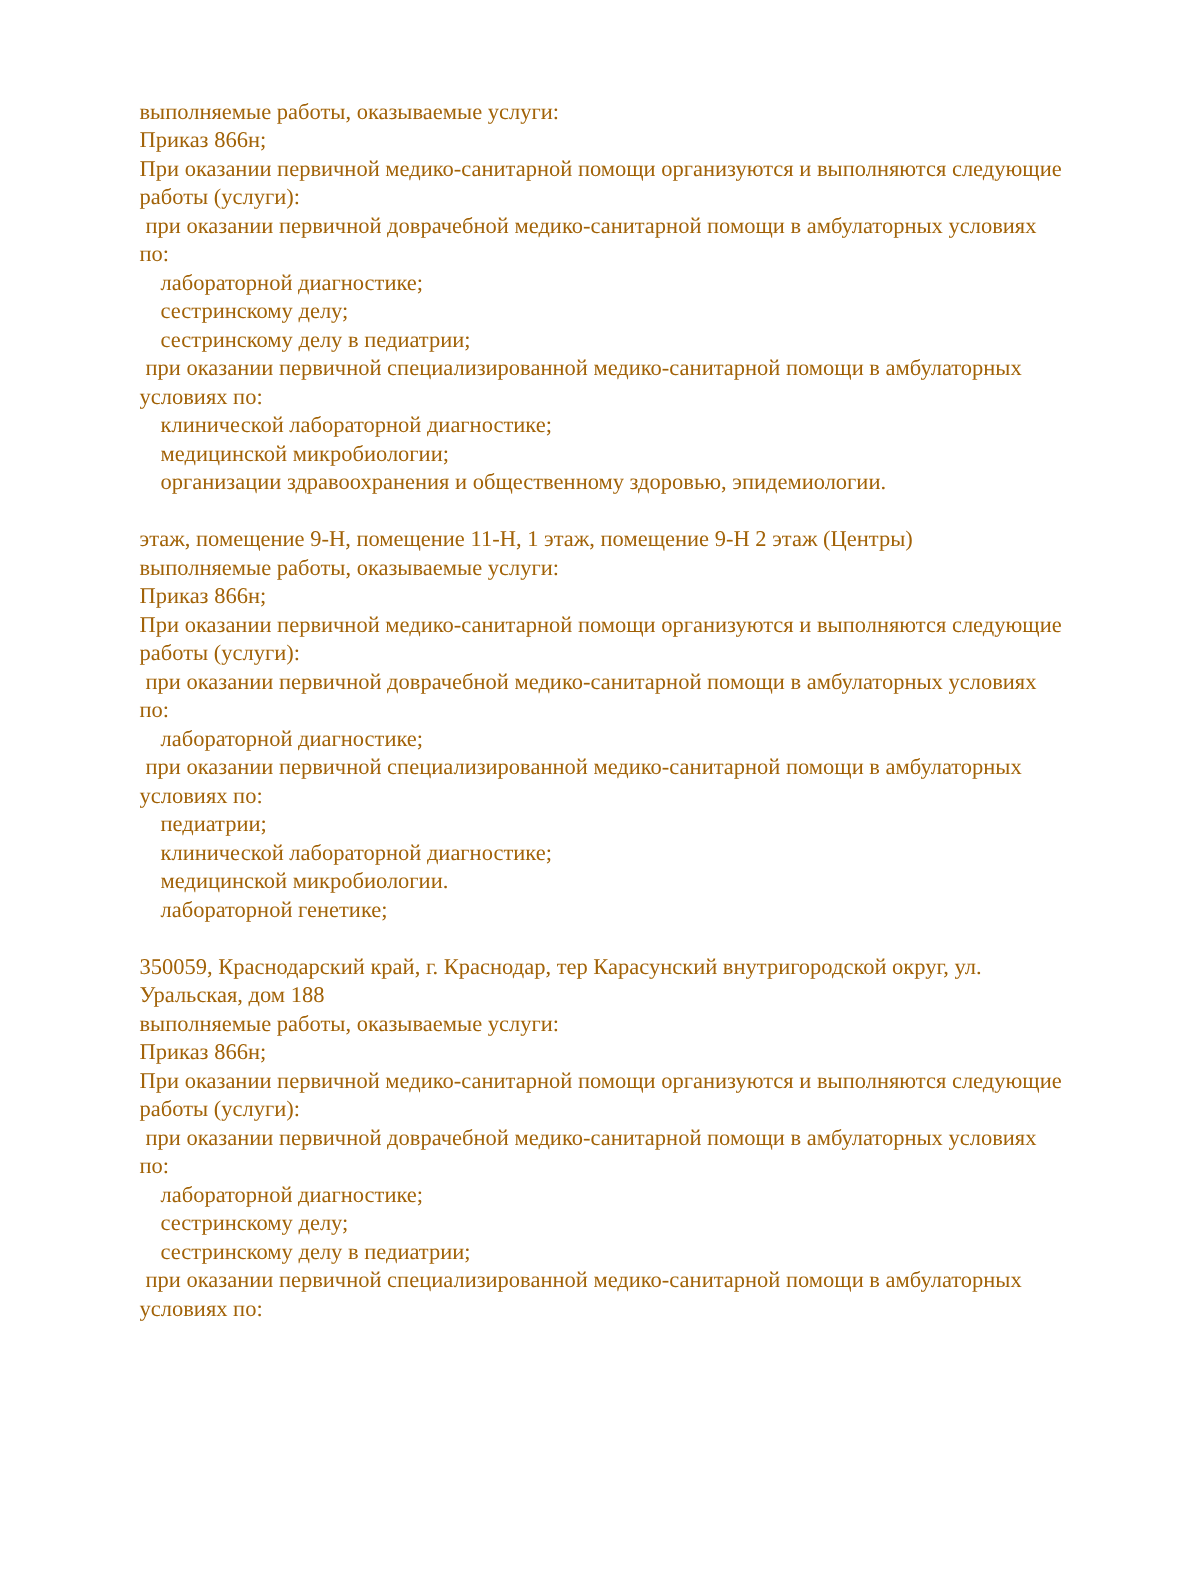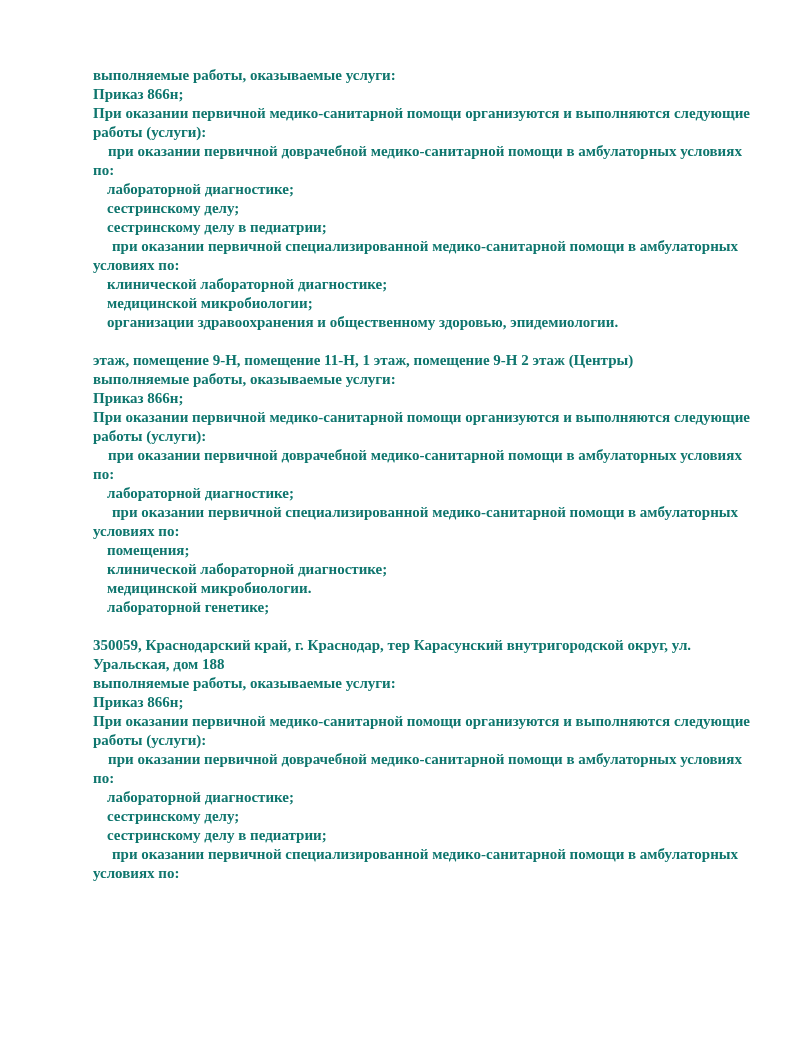--- a/index.html
+++ b/index.html
@@ -12,34 +12,34 @@
     width: 793px;
     height: 1053px;
     background: #ffffff;
     overflow: hidden;
   }
   .doc {
     position: absolute;
     left: 93px;
     top: 66px;
     width: 660px;
-    color: #0f766e;
+    color: #a16207;
     font-family: "Liberation Serif", "DejaVu Serif", serif;
     font-size: 15px;
     line-height: 19px;
-    font-weight: bold;
+    font-weight: normal;
   }
   .block { margin: 0; }
   .block + .block { margin-top: 19px; }
   .line {
     white-space: nowrap;
     height: 19px;
   }
   .line.indent-0 { padding-left: 0; }
-  .line.indent-1 { padding-left: 4px; text-align: center; }
+  .line.indent-1 { padding-left: 4px; }
   .line.indent-2 { padding-left: 14px; }
 </style>
 </head>
 <body>
 
 <div class="page">
   <div class="doc" id="doc-root">
       <div class="block">
         <div class="line indent-0">выполняемые работы, оказываемые услуги:</div>
         <div class="line indent-0">Приказ 866н;</div>
@@ -60,21 +60,21 @@
         <div class="line indent-0">этаж, помещение 9-Н, помещение 11-Н, 1 этаж, помещение 9-Н 2 этаж (Центры)</div>
         <div class="line indent-0">выполняемые работы, оказываемые услуги:</div>
         <div class="line indent-0">Приказ 866н;</div>
         <div class="line indent-0">При оказании первичной медико-санитарной помощи организуются и выполняются следующие</div>
         <div class="line indent-0">работы (услуги):</div>
         <div class="line indent-1">при оказании первичной доврачебной медико-санитарной помощи в амбулаторных условиях</div>
         <div class="line indent-0">по:</div>
         <div class="line indent-2">лабораторной диагностике;</div>
         <div class="line indent-1">при оказании первичной специализированной медико-санитарной помощи в амбулаторных</div>
         <div class="line indent-0">условиях по:</div>
-        <div class="line indent-2">помещения;</div>
+        <div class="line indent-2">педиатрии;</div>
         <div class="line indent-2">клинической лабораторной диагностике;</div>
         <div class="line indent-2">медицинской микробиологии.</div>
         <div class="line indent-2">лабораторной генетике;</div>
       </div>
       <div class="block">
         <div class="line indent-0">350059, Краснодарский край, г. Краснодар, тер Карасунский внутригородской округ, ул.</div>
         <div class="line indent-0">Уральская, дом 188</div>
         <div class="line indent-0">выполняемые работы, оказываемые услуги:</div>
         <div class="line indent-0">Приказ 866н;</div>
         <div class="line indent-0">При оказании первичной медико-санитарной помощи организуются и выполняются следующие</div>

